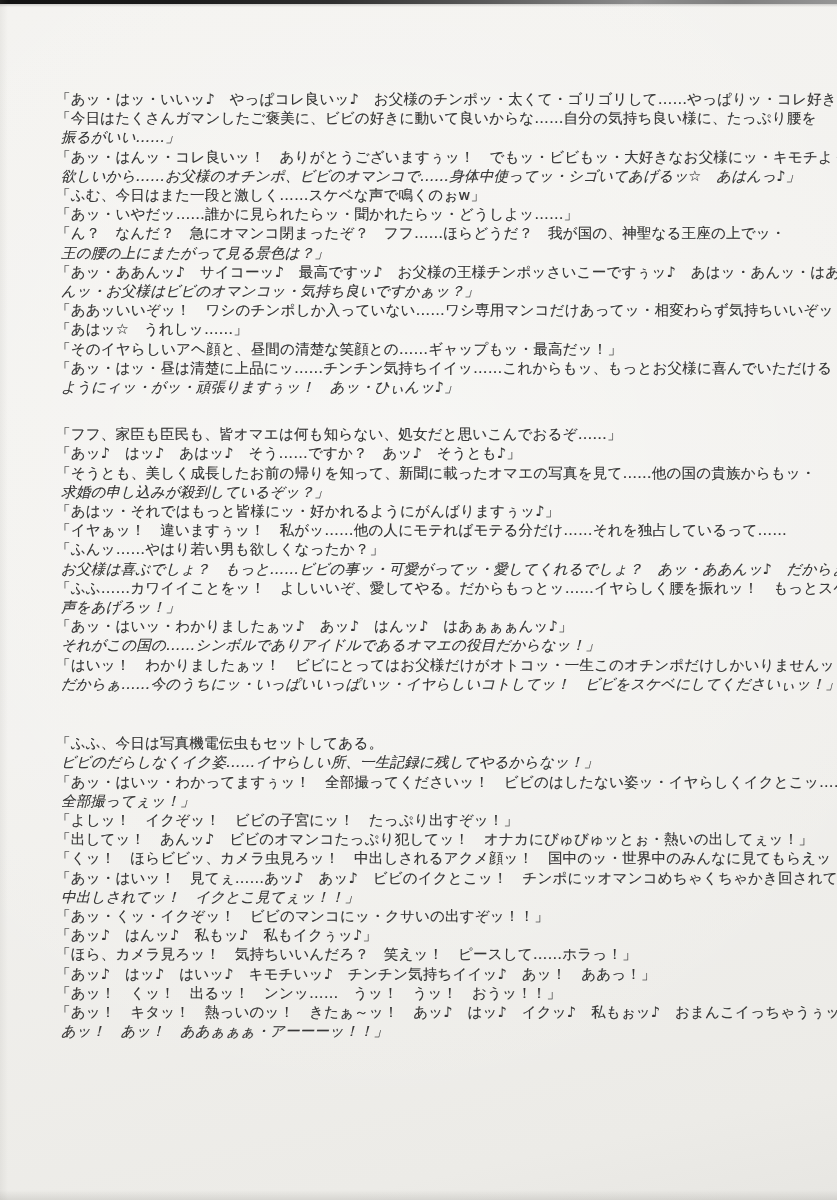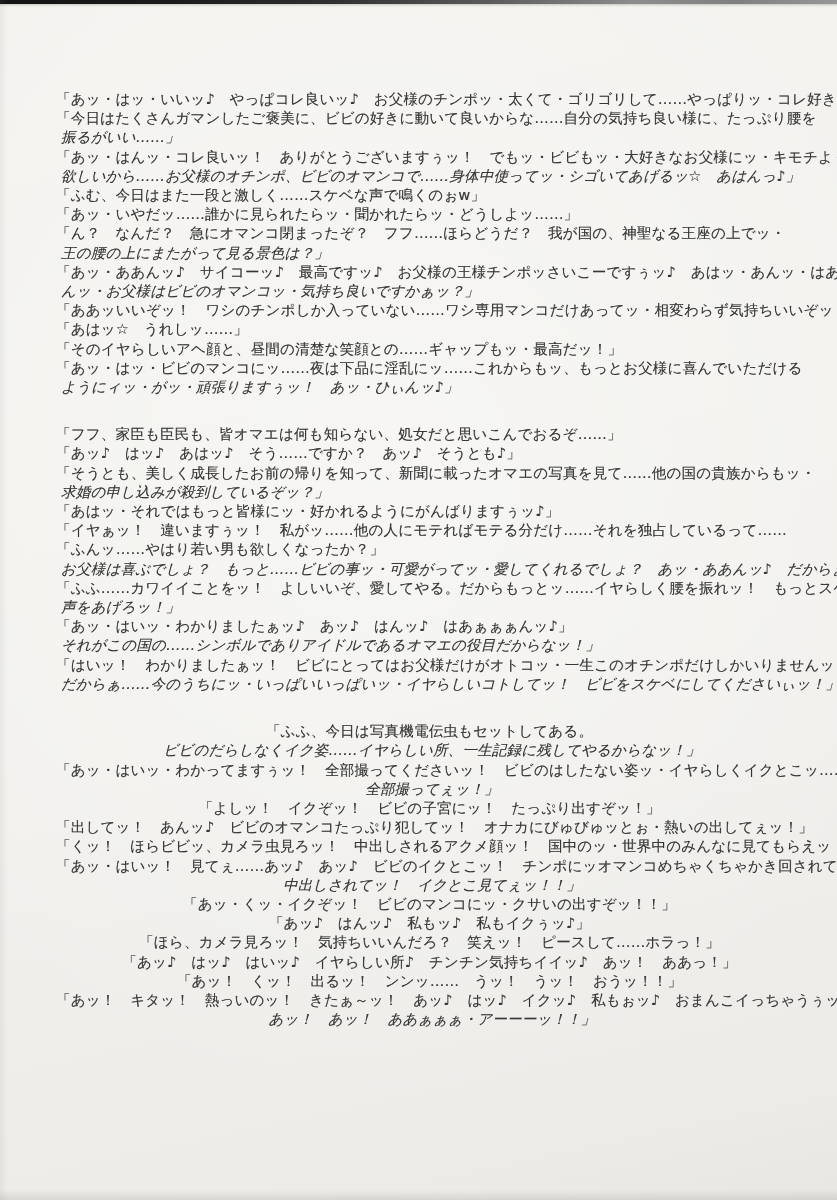--- a/index.html
+++ b/index.html
@@ -53,21 +53,21 @@
     top: 90px;
     right: 34px;
     color: #373737;
     font-size: 14.5px;
     line-height: 19.2px;
     letter-spacing: 0.2px;
     text-shadow: 0.3px 0.3px 0.4px rgba(45,45,45,0.4);
   }
   .para { margin: 0; }
   .para:nth-child(2) { margin-top: 28px; }
-  .para:nth-child(3) { margin-top: 28px; text-align: center; }
+  .para:nth-child(3) { margin-top: 40px; }
   .line { white-space: nowrap; }
   .line.cont { padding-left: 5px; font-style: italic; }
 </style>
 </head>
 <body>
 
 <div class="scan-page">
   <div class="scan-edge-top"></div>
   <div class="scan-edge-top-soft"></div>
   <div class="scan-edge-left"></div>
@@ -81,21 +81,21 @@
         <div class="line cont">欲しいから……お父様のオチンポ、ビビのオマンコで……身体中使ってッ・シゴいてあげるッ☆　あはんっ♪」</div>
         <div class="line">「ふむ、今日はまた一段と激しく……スケベな声で鳴くのぉw」</div>
         <div class="line">「あッ・いやだッ……誰かに見られたらッ・聞かれたらッ・どうしよッ……」</div>
         <div class="line">「ん？　なんだ？　急にオマンコ閉まったぞ？　フフ……ほらどうだ？　我が国の、神聖なる王座の上でッ・</div>
         <div class="line cont">王の腰の上にまたがって見る景色は？」</div>
         <div class="line">「あッ・ああんッ♪　サイコーッ♪　最高ですッ♪　お父様の王様チンポッさいこーですぅッ♪　あはッ・あんッ・はあ</div>
         <div class="line cont">んッ・お父様はビビのオマンコッ・気持ち良いですかぁッ？」</div>
         <div class="line">「ああッいいぞッ！　ワシのチンポしか入っていない……ワシ専用マンコだけあってッ・相変わらず気持ちいいぞッ！」</div>
         <div class="line">「あはッ☆　うれしッ……」</div>
         <div class="line">「そのイヤらしいアヘ顔と、昼間の清楚な笑顔との……ギャップもッ・最高だッ！」</div>
-        <div class="line">「あッ・はッ・ビビのマンコにッ……夜は下品に淫乱にッ……これからもッ、もっとお父様に喜んでいただける</div>
+        <div class="line">「あッ・はッ・昼は清楚に上品にッ……チンチン気持ちイイッ……これからもッ、もっとお父様に喜んでいただける</div>
         <div class="line cont">ようにィッ・がッ・頑張りますぅッ！　あッ・ひぃんッ♪」</div>
       </div>
       <div class="para">
         <div class="line">「フフ、家臣も臣民も、皆オマエは何も知らない、処女だと思いこんでおるぞ……」</div>
         <div class="line">「あッ♪　はッ♪　あはッ♪　そう……ですか？　あッ♪　そうとも♪」</div>
         <div class="line">「そうとも、美しく成長したお前の帰りを知って、新聞に載ったオマエの写真を見て……他の国の貴族からもッ・</div>
         <div class="line cont">求婚の申し込みが殺到しているぞッ？」</div>
         <div class="line">「あはッ・それではもっと皆様にッ・好かれるようにがんばりますぅッ♪」</div>
         <div class="line">「イヤぁッ！　違いますぅッ！　私がッ……他の人にモテればモテる分だけ……それを独占しているって……</div>
         <div class="line">「ふんッ……やはり若い男も欲しくなったか？」</div>
@@ -113,19 +113,19 @@
         <div class="line">「あッ・はいッ・わかってますぅッ！　全部撮ってくださいッ！　ビビのはしたない姿ッ・イヤらしくイクとこッ……</div>
         <div class="line cont">全部撮ってぇッ！」</div>
         <div class="line">「よしッ！　イクぞッ！　ビビの子宮にッ！　たっぷり出すぞッ！」</div>
         <div class="line">「出してッ！　あんッ♪　ビビのオマンコたっぷり犯してッ！　オナカにびゅびゅッとぉ・熱いの出してぇッ！」</div>
         <div class="line">「くッ！　ほらビビッ、カメラ虫見ろッ！　中出しされるアクメ顔ッ！　国中のッ・世界中のみんなに見てもらえッ！！」</div>
         <div class="line">「あッ・はいッ！　見てぇ……あッ♪　あッ♪　ビビのイクとこッ！　チンポにッオマンコめちゃくちゃかき回されてッ……</div>
         <div class="line cont">中出しされてッ！　イクとこ見てぇッ！！」</div>
         <div class="line">「あッ・くッ・イクぞッ！　ビビのマンコにッ・クサいの出すぞッ！！」</div>
         <div class="line">「あッ♪　はんッ♪　私もッ♪　私もイクぅッ♪」</div>
         <div class="line">「ほら、カメラ見ろッ！　気持ちいいんだろ？　笑えッ！　ピースして……ホラっ！」</div>
-        <div class="line">「あッ♪　はッ♪　はいッ♪　イヤらしい所♪　チンチン気持ちイイッ♪　あッ！　ああっ！」</div>
+        <div class="line">「あッ♪　はッ♪　はいッ♪　キモチいッ♪　チンチン気持ちイイッ♪　あッ！　ああっ！」</div>
         <div class="line">「あッ！　くッ！　出るッ！　ンンッ……　うッ！　うッ！　おうッ！！」</div>
         <div class="line">「あッ！　キタッ！　熱っいのッ！　きたぁ～ッ！　あッ♪　はッ♪　イクッ♪　私もぉッ♪　おまんこイっちゃうぅッ♪</div>
         <div class="line cont">あッ！　あッ！　ああぁぁぁ・アーーーッ！！」</div>
       </div>
     </div>
 </div>
 
 </body></html>

